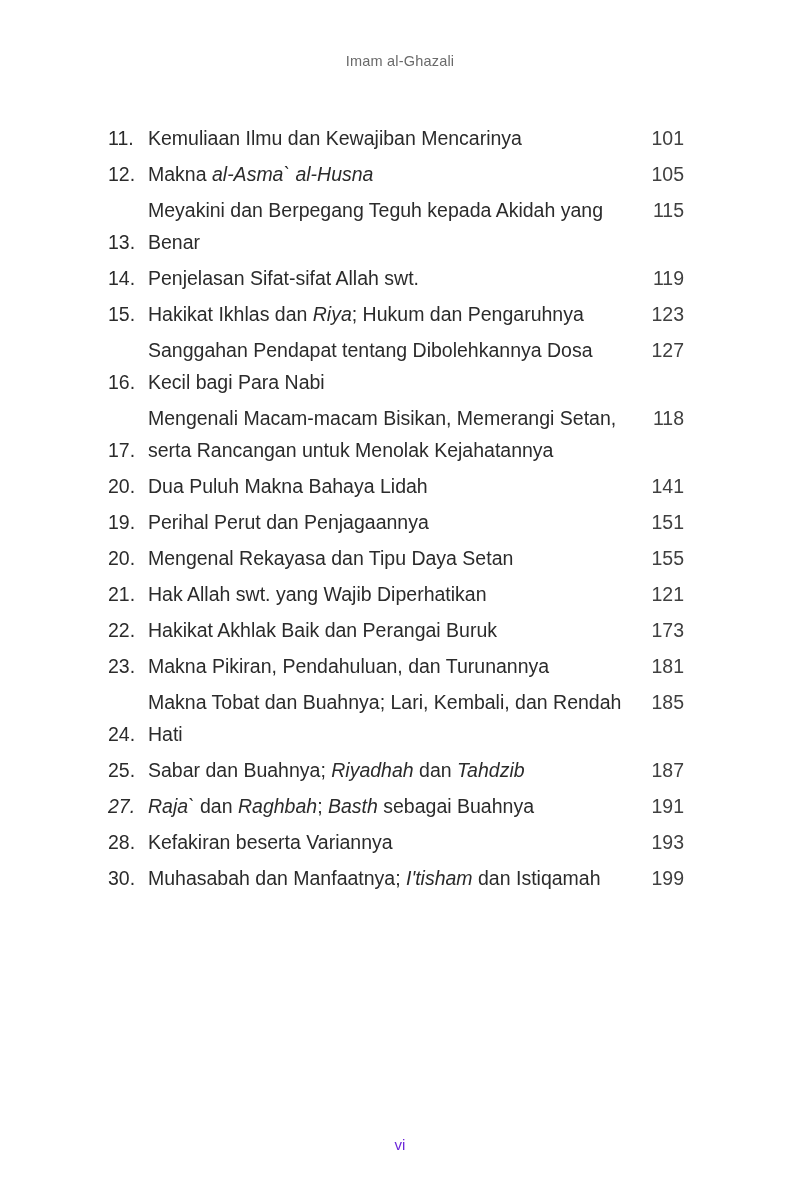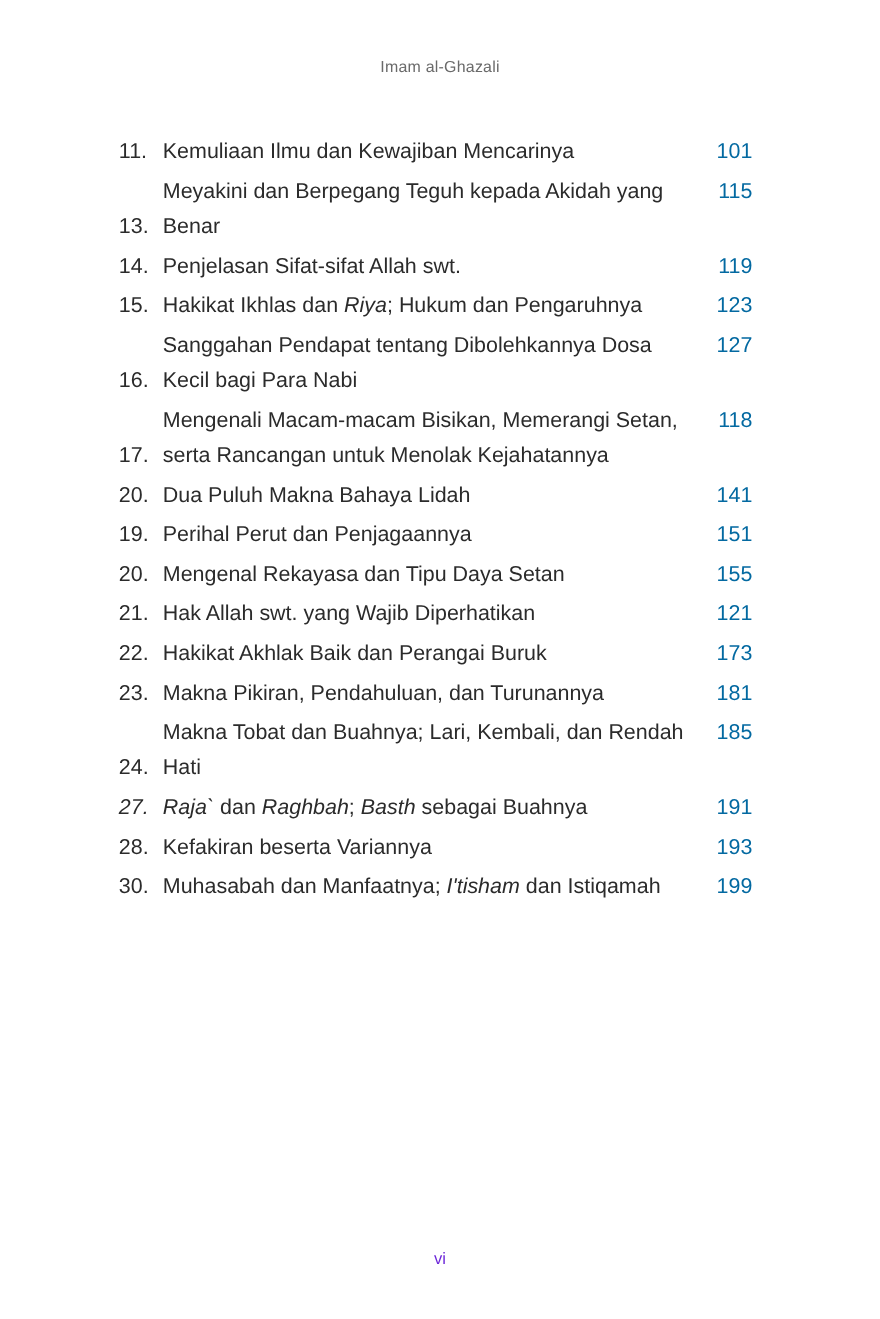--- a/index.html
+++ b/index.html
@@ -76,21 +76,21 @@
     padding-right: 0;
   }
 
   .toc-title i { font-style: italic; }
 
   
   .toc-page {
     float: right;
     font-size: 19.5px;
     line-height: 32px;
-    color: #0369a1;
+    color: #404040;
     margin-left: 14px;
     shape-outside: none;
   }
 
   
   .folio {
     position: absolute;
     top: 1136px;
     left: 0;
     width: 800px;
@@ -107,20 +107,26 @@
   <div class="running-head">Imam al-Ghazali</div>
 
   <div class="toc">
       <div class="toc-entry">
         <div class="toc-num">11.</div>
         <div class="toc-body">
           <div class="toc-title"><span class="toc-page">101</span>Kemuliaan Ilmu dan Kewajiban Mencarinya</div>
         </div>
       </div>
       <div class="toc-entry">
+        <div class="toc-num">12.</div>
+        <div class="toc-body">
+          <div class="toc-title"><span class="toc-page">105</span>Makna <i>al-Asma`</i> <i>al-Husna</i></div>
+        </div>
+      </div>
+      <div class="toc-entry">
         <div class="toc-num">13.</div>
         <div class="toc-body">
           <div class="toc-title"><span class="toc-page">115</span>Meyakini dan Berpegang Teguh kepada Akidah yang Benar</div>
         </div>
       </div>
       <div class="toc-entry">
         <div class="toc-num">14.</div>
         <div class="toc-body">
           <div class="toc-title"><span class="toc-page">119</span>Penjelasan Sifat-sifat Allah swt.</div>
         </div>
@@ -179,20 +185,26 @@
           <div class="toc-title"><span class="toc-page">181</span>Makna Pikiran, Pendahuluan, dan Turunannya</div>
         </div>
       </div>
       <div class="toc-entry">
         <div class="toc-num">24.</div>
         <div class="toc-body">
           <div class="toc-title"><span class="toc-page">185</span>Makna Tobat dan Buahnya; Lari, Kembali, dan Rendah Hati</div>
         </div>
       </div>
       <div class="toc-entry">
+        <div class="toc-num">25.</div>
+        <div class="toc-body">
+          <div class="toc-title"><span class="toc-page">187</span>Sabar dan Buahnya; <i>Riyadhah</i> dan <i>Tahdzib</i></div>
+        </div>
+      </div>
+      <div class="toc-entry">
         <div class="toc-num italic">27.</div>
         <div class="toc-body">
           <div class="toc-title"><span class="toc-page">191</span><i>Raja`</i> dan <i>Raghbah</i>; <i>Basth</i> sebagai Buahnya</div>
         </div>
       </div>
       <div class="toc-entry">
         <div class="toc-num">28.</div>
         <div class="toc-body">
           <div class="toc-title"><span class="toc-page">193</span>Kefakiran beserta Variannya</div>
         </div>

